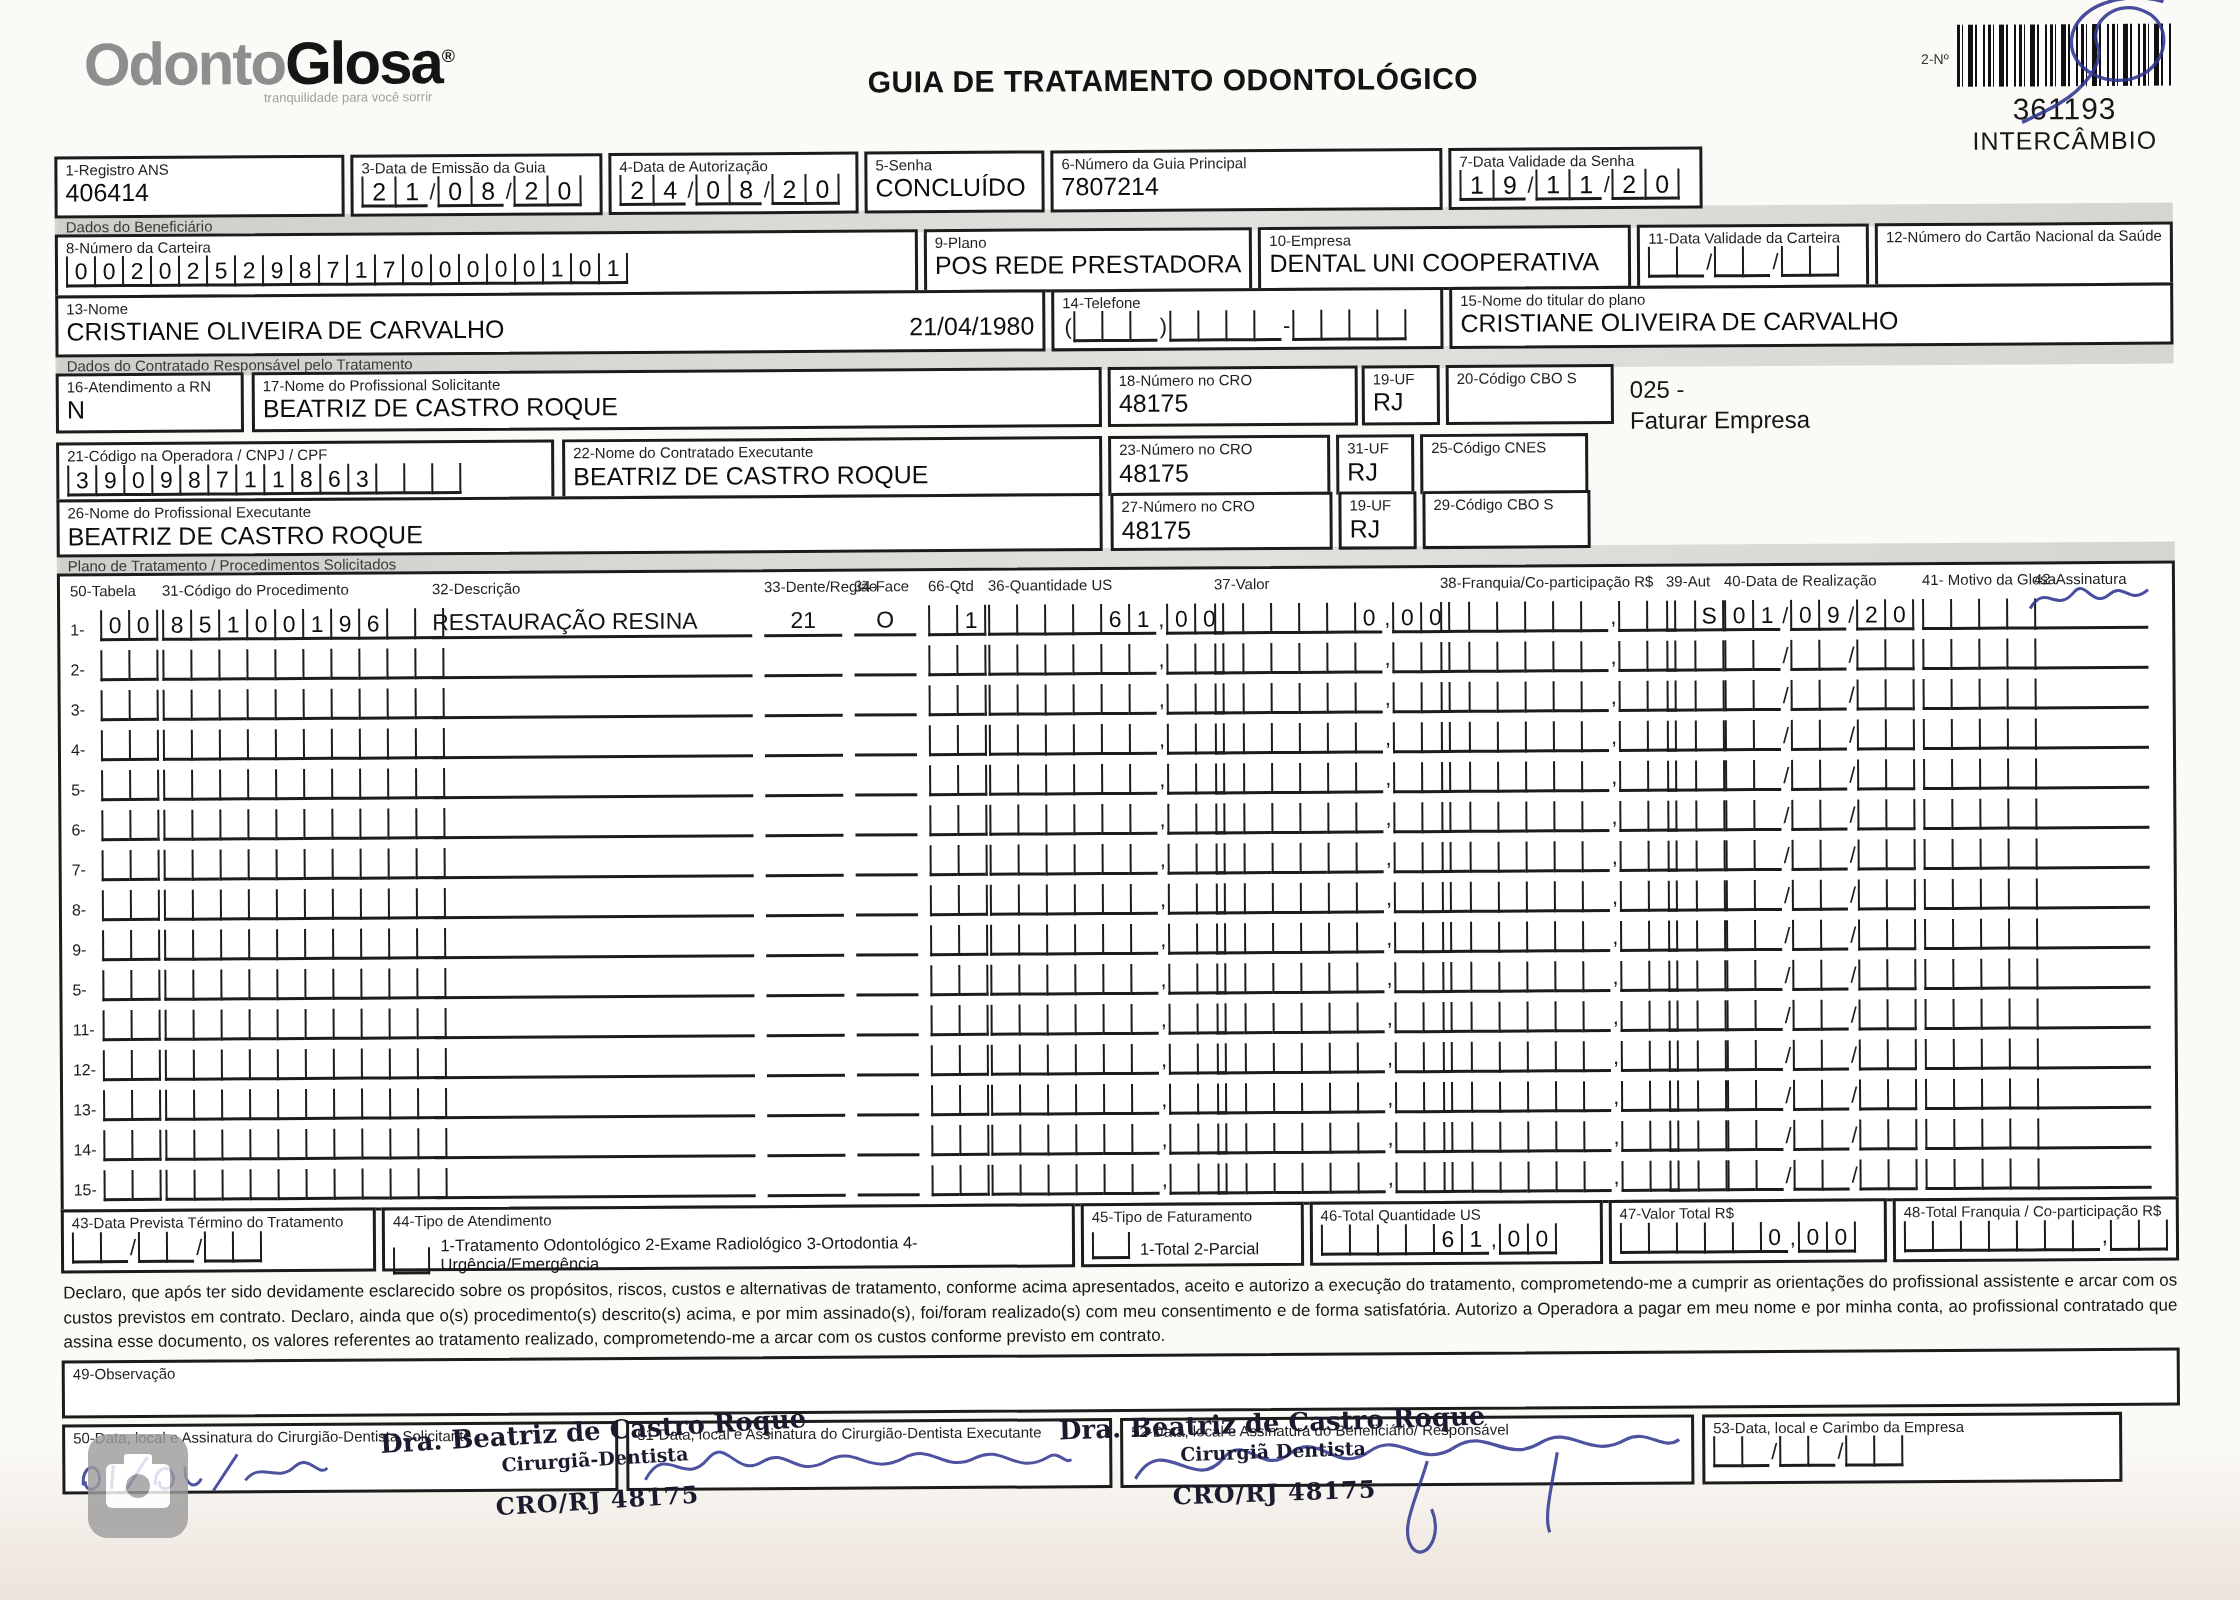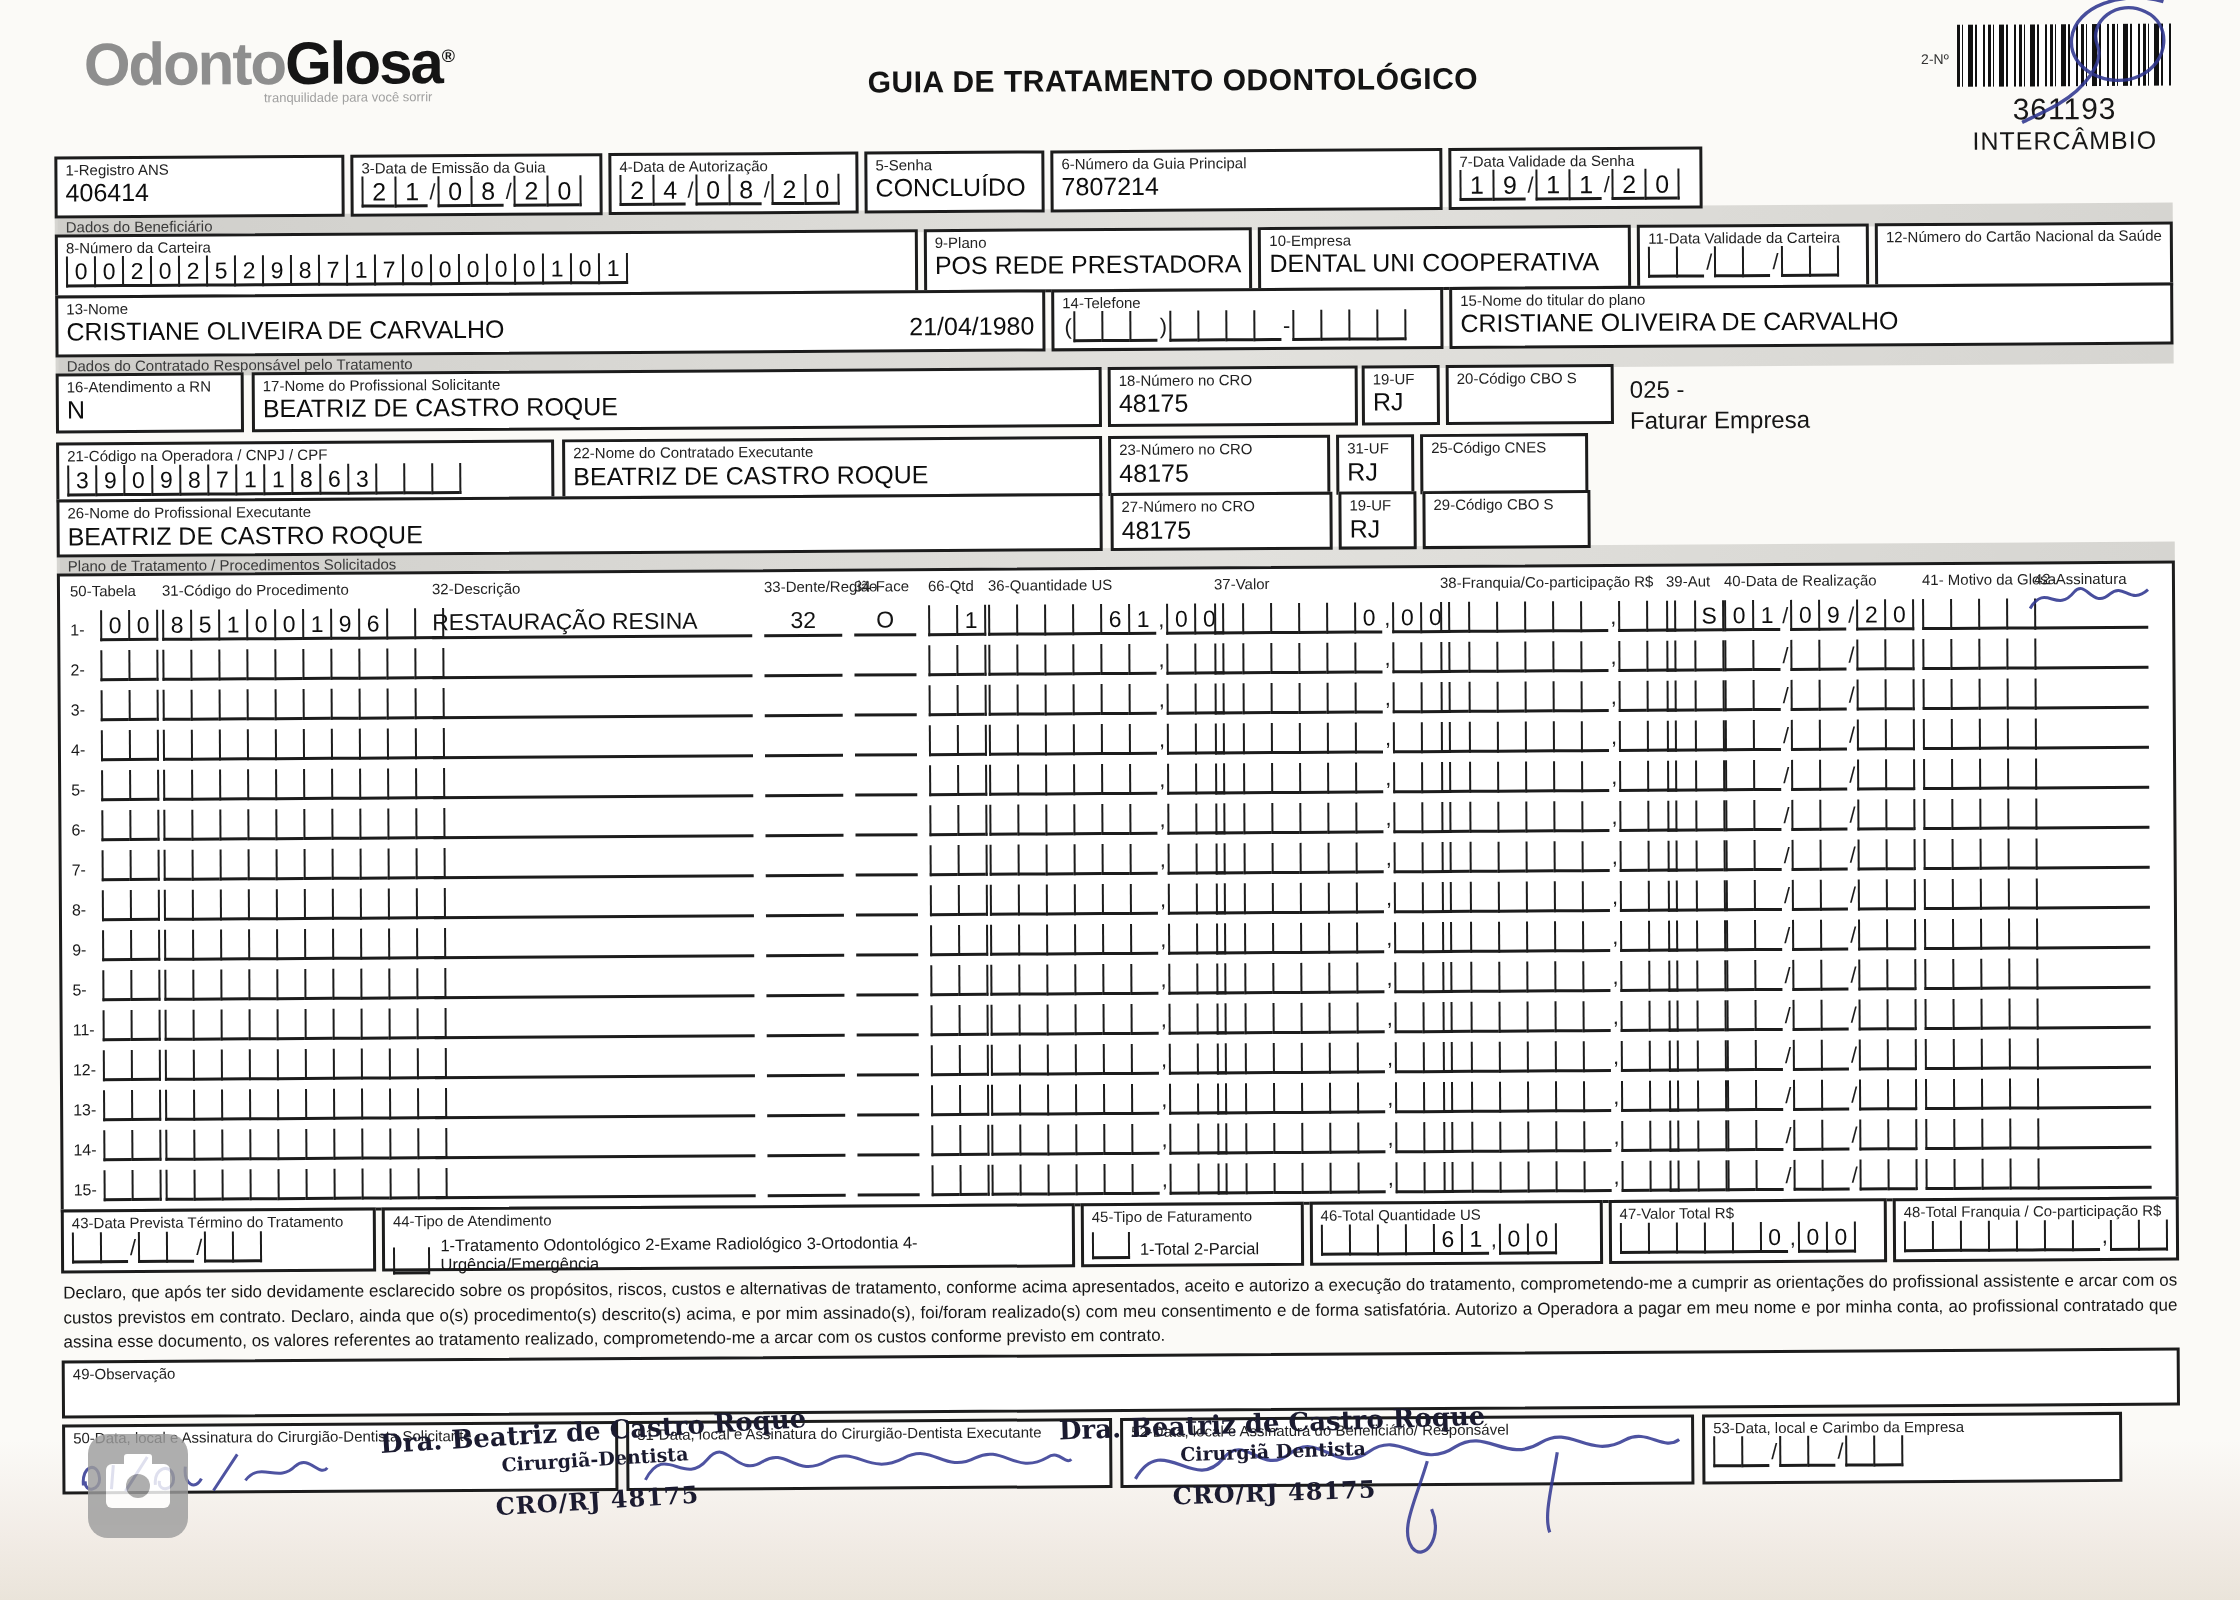--- a/index.html
+++ b/index.html
@@ -360,21 +360,21 @@
               <span class="cc">6</span>
               <span class="cc"></span>
               <span class="cc"></span>
               <span class="ct"></span>
             </span>
           </span>
           <span class="grp" style="width: 330px;">
             <span class="ul" style="width: 320px;">RESTAURAÇÃO RESINA</span>
           </span>
           <span class="grp" style="width: 88px;">
-            <span class="ul" style="width: 78px; text-align: center;">32</span>
+            <span class="ul" style="width: 78px; text-align: center;">21</span>
           </span>
           <span class="grp" style="width: 72px;">
             <span class="ul" style="width: 62px; text-align: center;">O</span>
           </span>
           <span class="grp" style="width: 58px;">
             <span class="comb">
               <span class="cc"></span>
               <span class="cc">1</span>
               <span class="ct"></span>
             </span>

